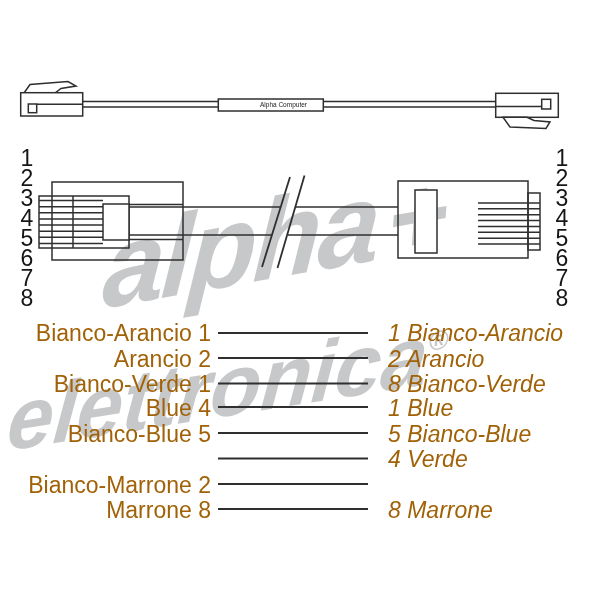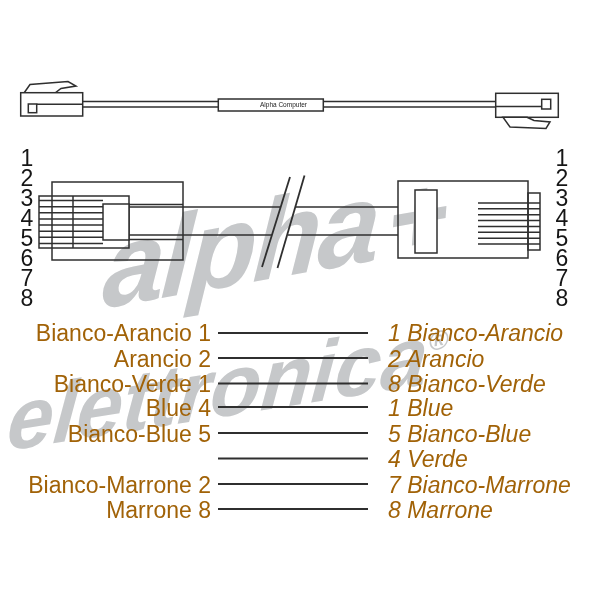--- a/index.html
+++ b/index.html
@@ -140,17 +140,16 @@
   <div class="wrow wl" style="top:346px">Arancio 2</div>
   <div class="wrow wr" style="top:346px">2 Arancio</div>
   <div class="wrow wl" style="top:371px">Bianco-Verde 1</div>
   <div class="wrow wr" style="top:371px">8 Bianco-Verde</div>
   <div class="wrow wl" style="top:395px">Blue 4</div>
   <div class="wrow wr" style="top:395px">1 Blue</div>
   <div class="wrow wl" style="top:421px">Bianco-Blue 5</div>
   <div class="wrow wr" style="top:421px">5 Bianco-Blue</div>
   <div class="wrow wr" style="top:446px">4 Verde</div>
   <div class="wrow wl" style="top:472px">Bianco-Marrone 2</div>
-  <div class="wrow wr" style="top:472px">7 Bianco-Marrone</div>
   <div class="wrow wl" style="top:497px">Marrone 8</div>
   <div class="wrow wr" style="top:497px">8 Marrone</div>
 
 </div>
 
 </body></html>

